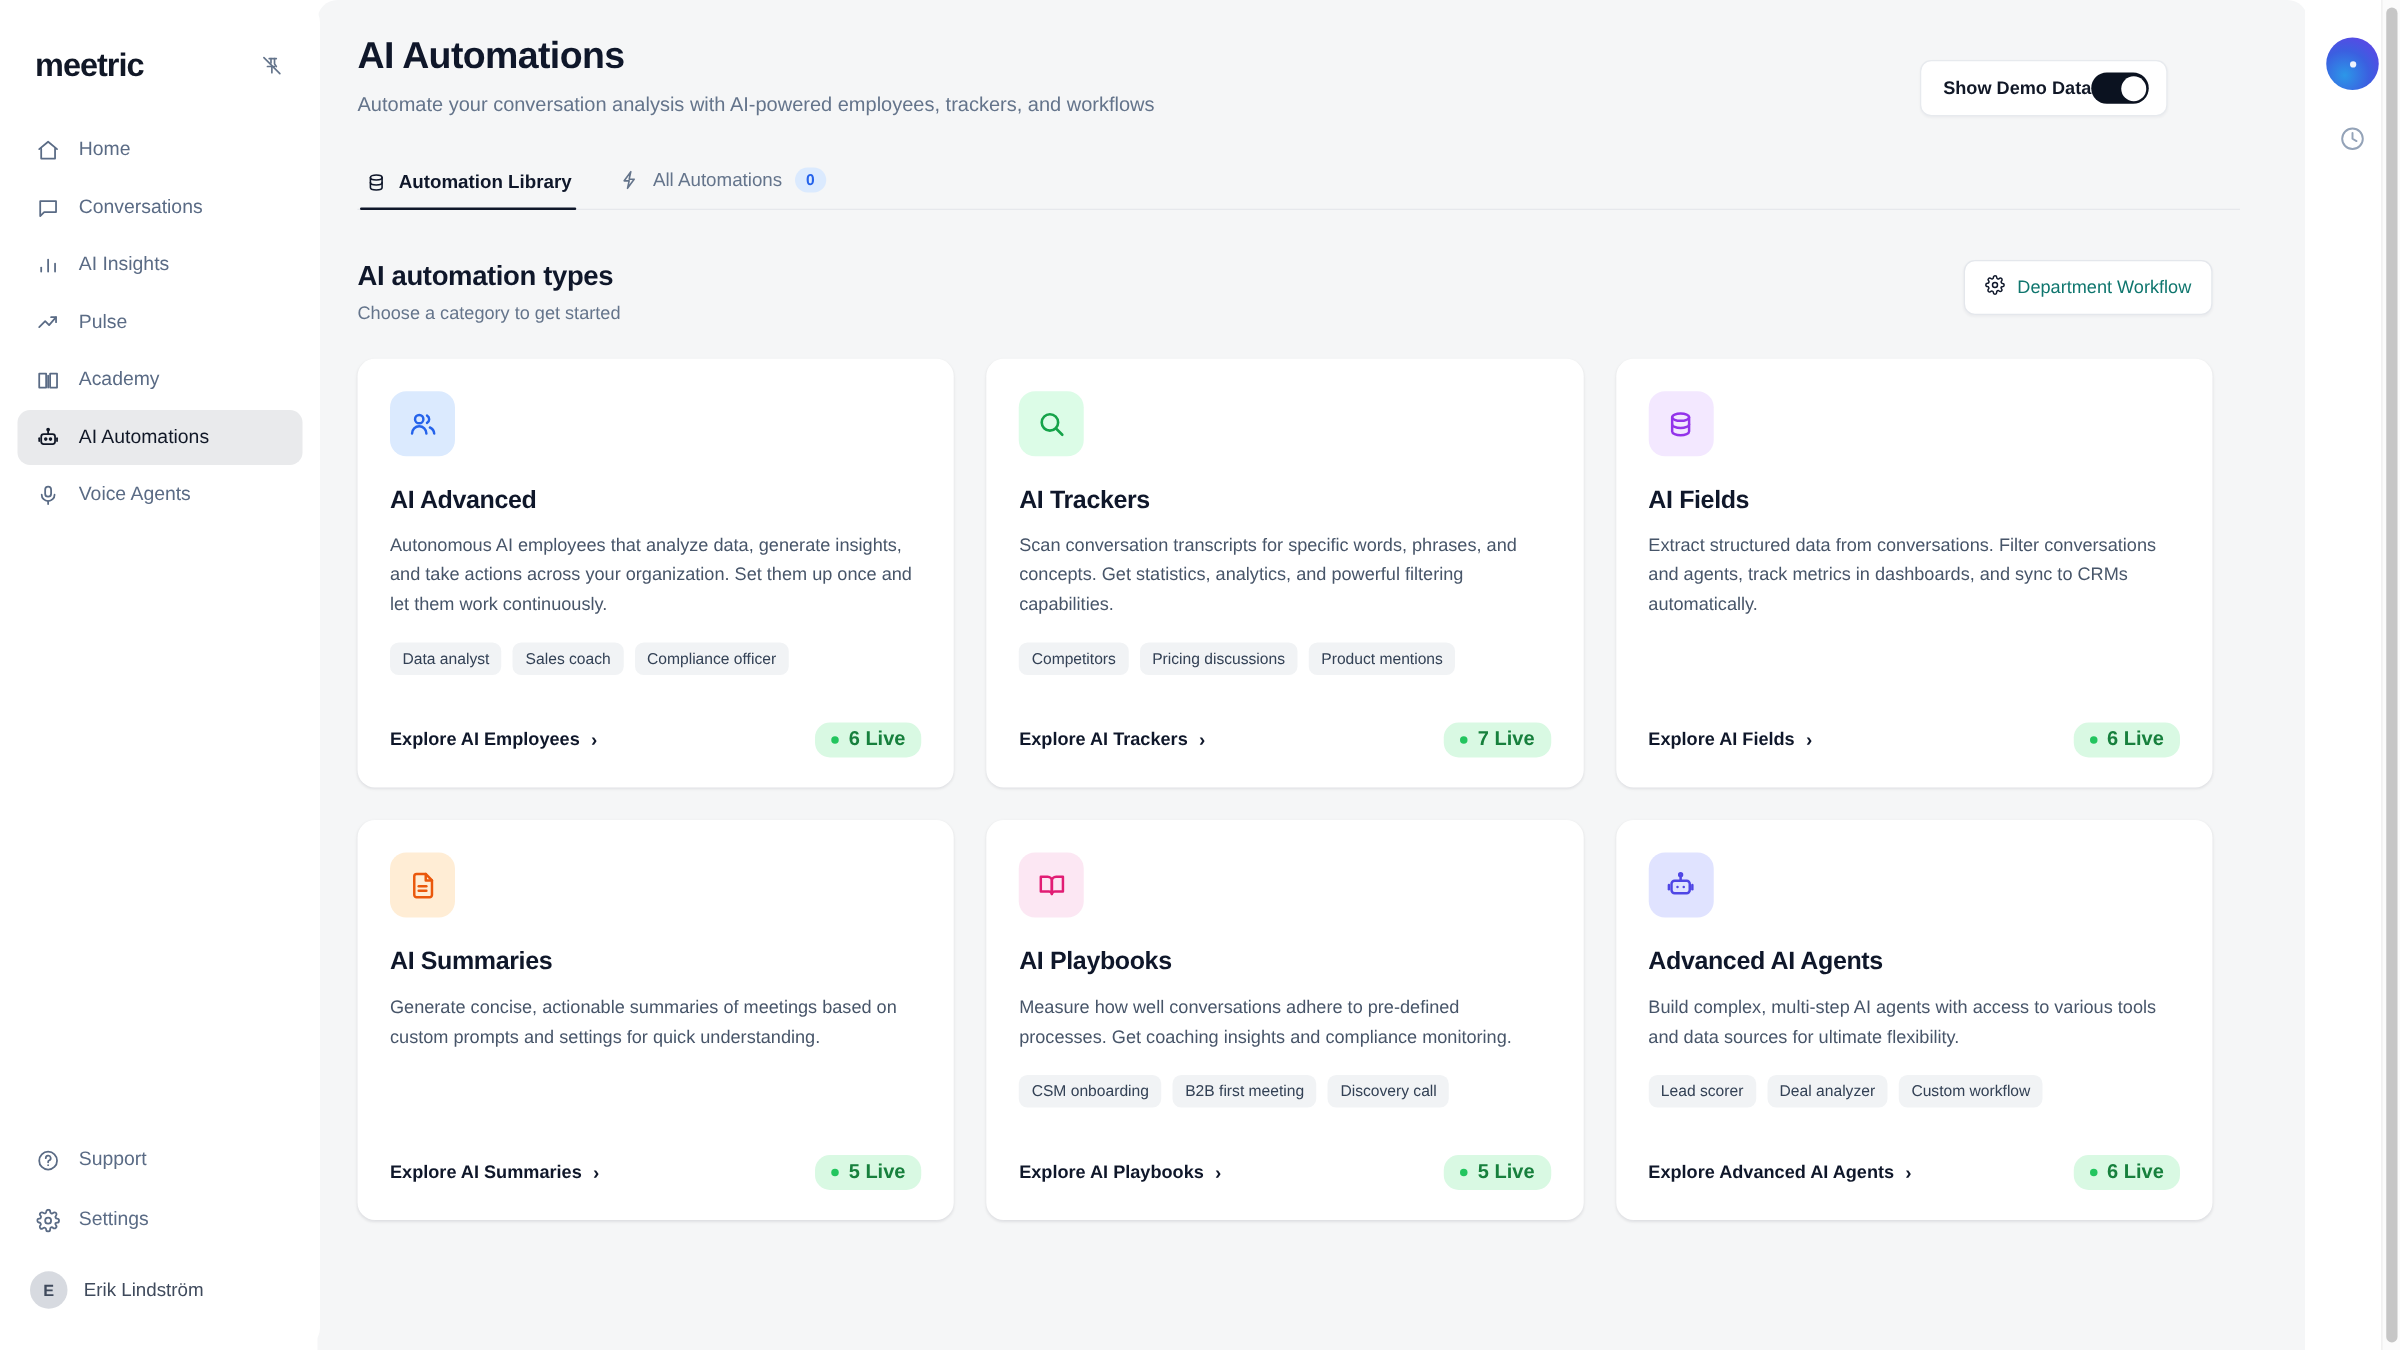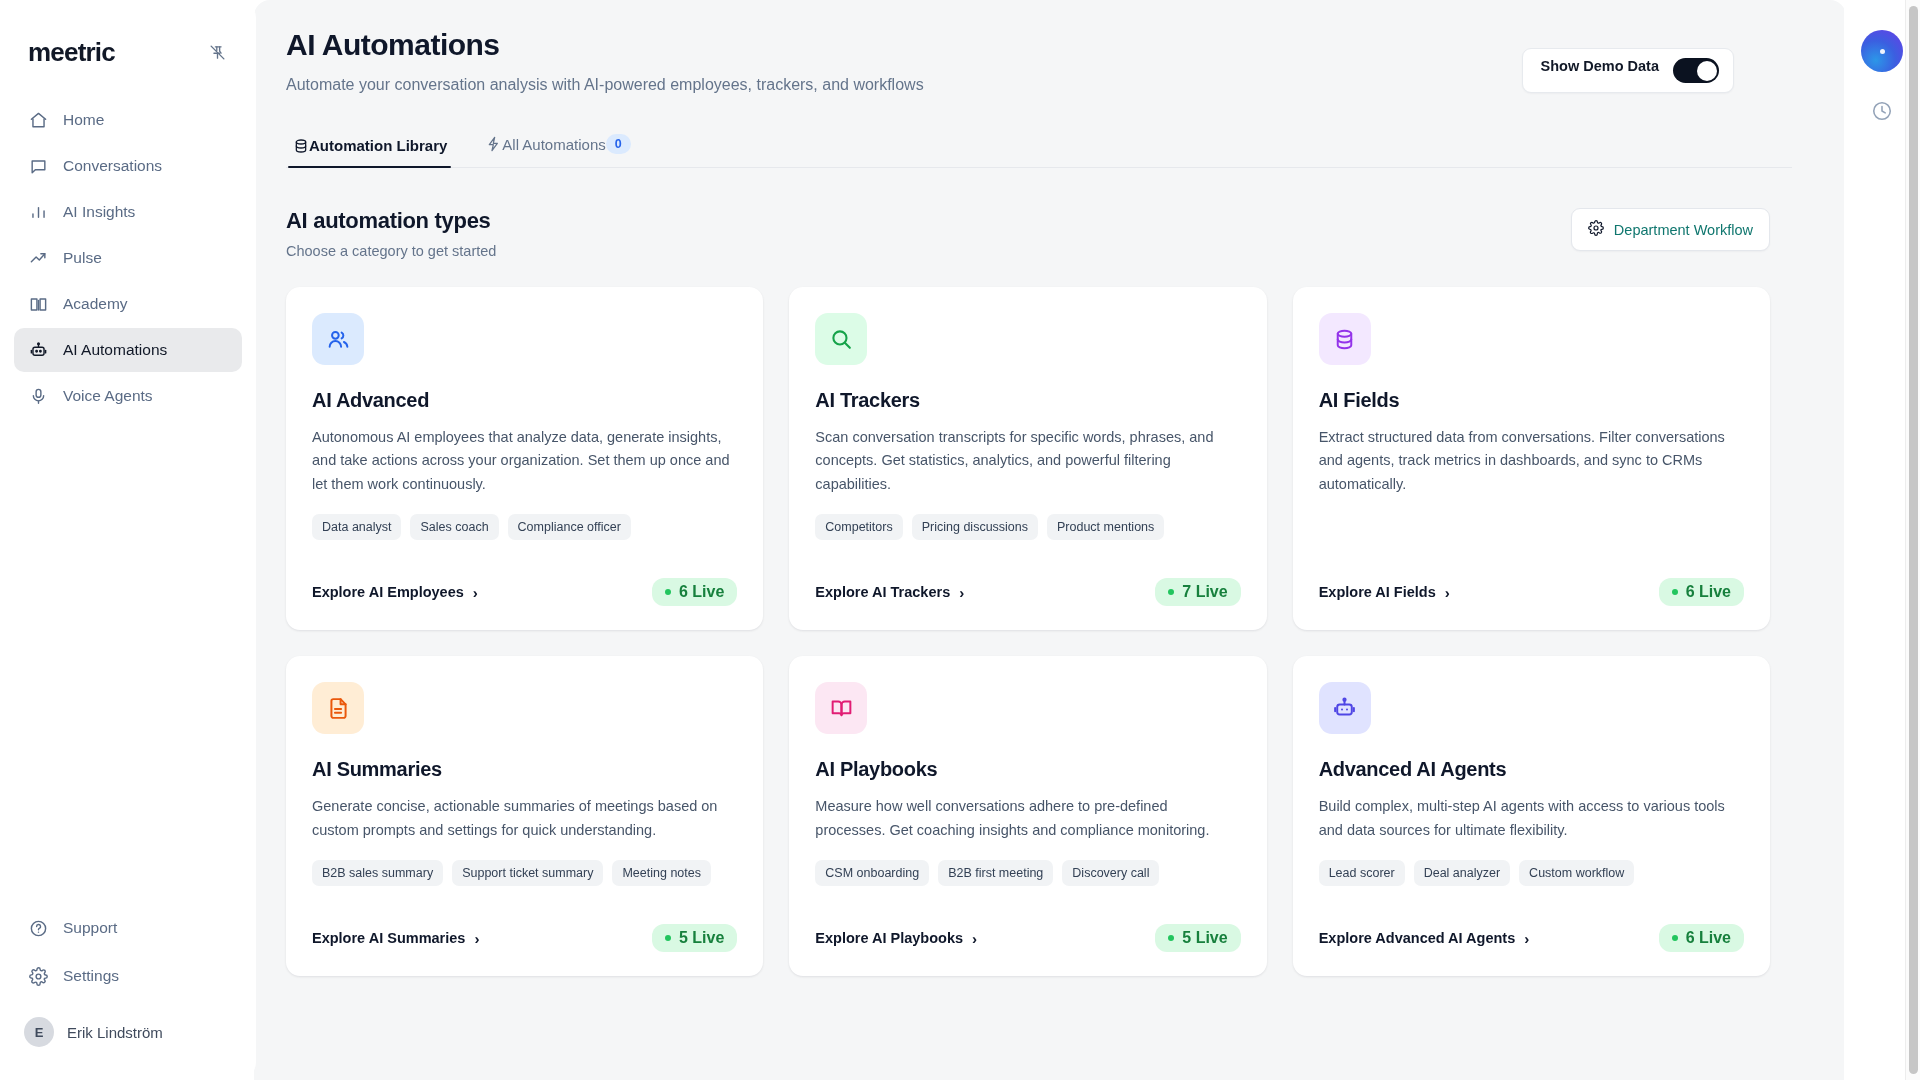--- a/index.html
+++ b/index.html
@@ -56,31 +56,31 @@
     overflow: hidden;
   }
   .main-inner { padding: 28px 54px 0 32px; }
 
   .page-head { position: relative; }
   .page-title { font-size: 30px; font-weight: 700; color: #0f172a; letter-spacing: -0.5px; }
   .page-sub { margin-top: 14px; font-size: 16px; color: #64748b; }
 
   .demo-toggle {
     position: absolute; top: 20px; right: 58px;
-    display: flex; gap: 14px;
+    display: flex; align-items: center; 
     background: #ffffff; border: 1px solid #e7eaee; border-radius: 9px;
     padding: 9px 14px 9px 18px; cursor: pointer;
     box-shadow: 0 1px 2px rgba(16,24,40,.04);
   }
   .demo-toggle .lbl { font-size: 14.5px; font-weight: 600; color: #111827; white-space: nowrap; }
   .switch { width: 46px; height: 25px; border-radius: 13px; background: #0b1220; position: relative; flex:0 0 46px; }
   .switch .knob { position:absolute; top: 2.5px; right: 2.5px; width: 20px; height: 20px; border-radius: 50%; background: #fff; }
 
   .tabs { display: flex; align-items: flex-end; gap: 30px; margin-top: 40px; border-bottom: 1px solid #e6e8ec; padding-left: 2px; }
-  .tab { display: flex; align-items: center; padding: 0 4px 13px 4px; cursor: pointer; position: relative; }
+  .tab { display: flex; align-items: center; gap: 10px; padding: 0 4px 13px 4px; cursor: pointer; position: relative; }
   .tab .tlabel { font-size: 15px; color: #64748b; }
   .tab.active .tlabel { color: #0f172a; font-weight: 600; }
   .tab.active::after { content:""; position: absolute; left: 0; right: 0; bottom: -1px; height: 2.5px; background: #0f172a; border-radius: 2px; }
   .tab .tico { width: 17px; height: 17px; display:flex; align-items:center; justify-content:center; color:#64748b;}
   .tab.active .tico { color: #0f172a; }
   .tab-badge { background: #dbeafe; color: #2563eb; font-size: 12.5px; font-weight: 600; border-radius: 10px; padding: 3px 9px; }
 
   .section-head { display: flex; align-items: flex-start; justify-content: space-between; margin-top: 40px; padding-right: 22px;}
   .section-title { font-size: 22px; font-weight: 700; color: #0f172a; letter-spacing: -0.3px;}
   .section-sub { margin-top: 9px; font-size: 14.5px; color: #64748b; }
@@ -377,25 +377,20 @@
           <div class="card-icon" style="background:#ffedd5">
             <svg width="25" height="25" viewBox="0 0 24 24" fill="none" stroke="#ea580c" stroke-width="1.9" stroke-linecap="round" stroke-linejoin="round">
                 <path d="M14 3H7a1.8 1.8 0 0 0-1.8 1.8v14.4A1.8 1.8 0 0 0 7 21h10a1.8 1.8 0 0 0 1.8-1.8V8z"></path>
                 <path d="M14 3v5h4.8"></path>
                 <line x1="8.6" y1="12.5" x2="14.5" y2="12.5"></line>
                 <line x1="8.6" y1="16" x2="14.5" y2="16"></line>
               </svg>
           </div>
           <div class="card-title">AI Summaries</div>
           <div class="card-desc">Generate concise, actionable summaries of meetings based on custom prompts and settings for quick understanding.</div>
-          <div class="chips">
-            <span class="chip">B2B sales summary</span>
-            <span class="chip">Support ticket summary</span>
-            <span class="chip">Meeting notes</span>
-          </div>
           <div class="card-foot">
             <div class="explore">
               <span>Explore AI Summaries</span>
               <span class="chev">›</span>
             </div>
             <div class="live">
               <span class="dot"></span>
               <span>5 Live</span>
             </div>
           </div>

